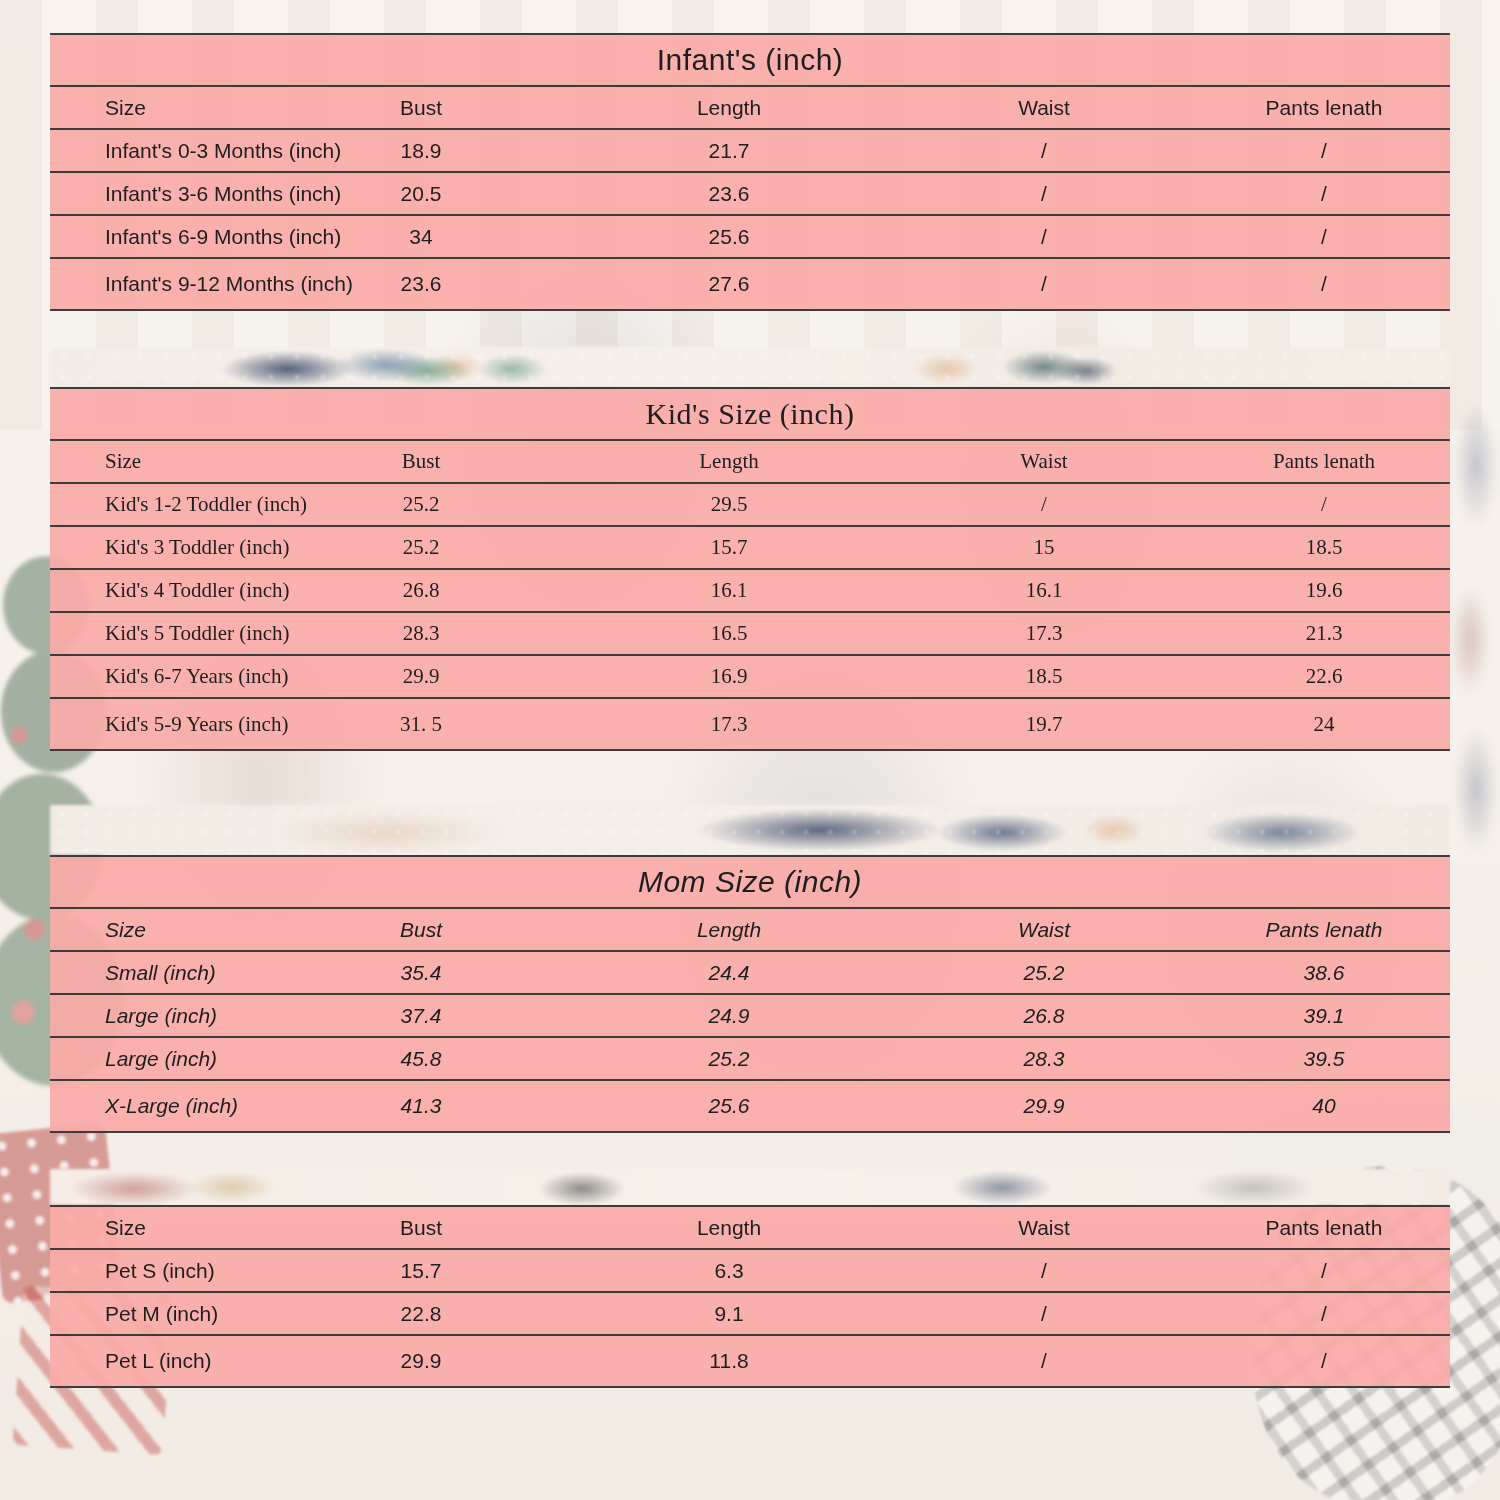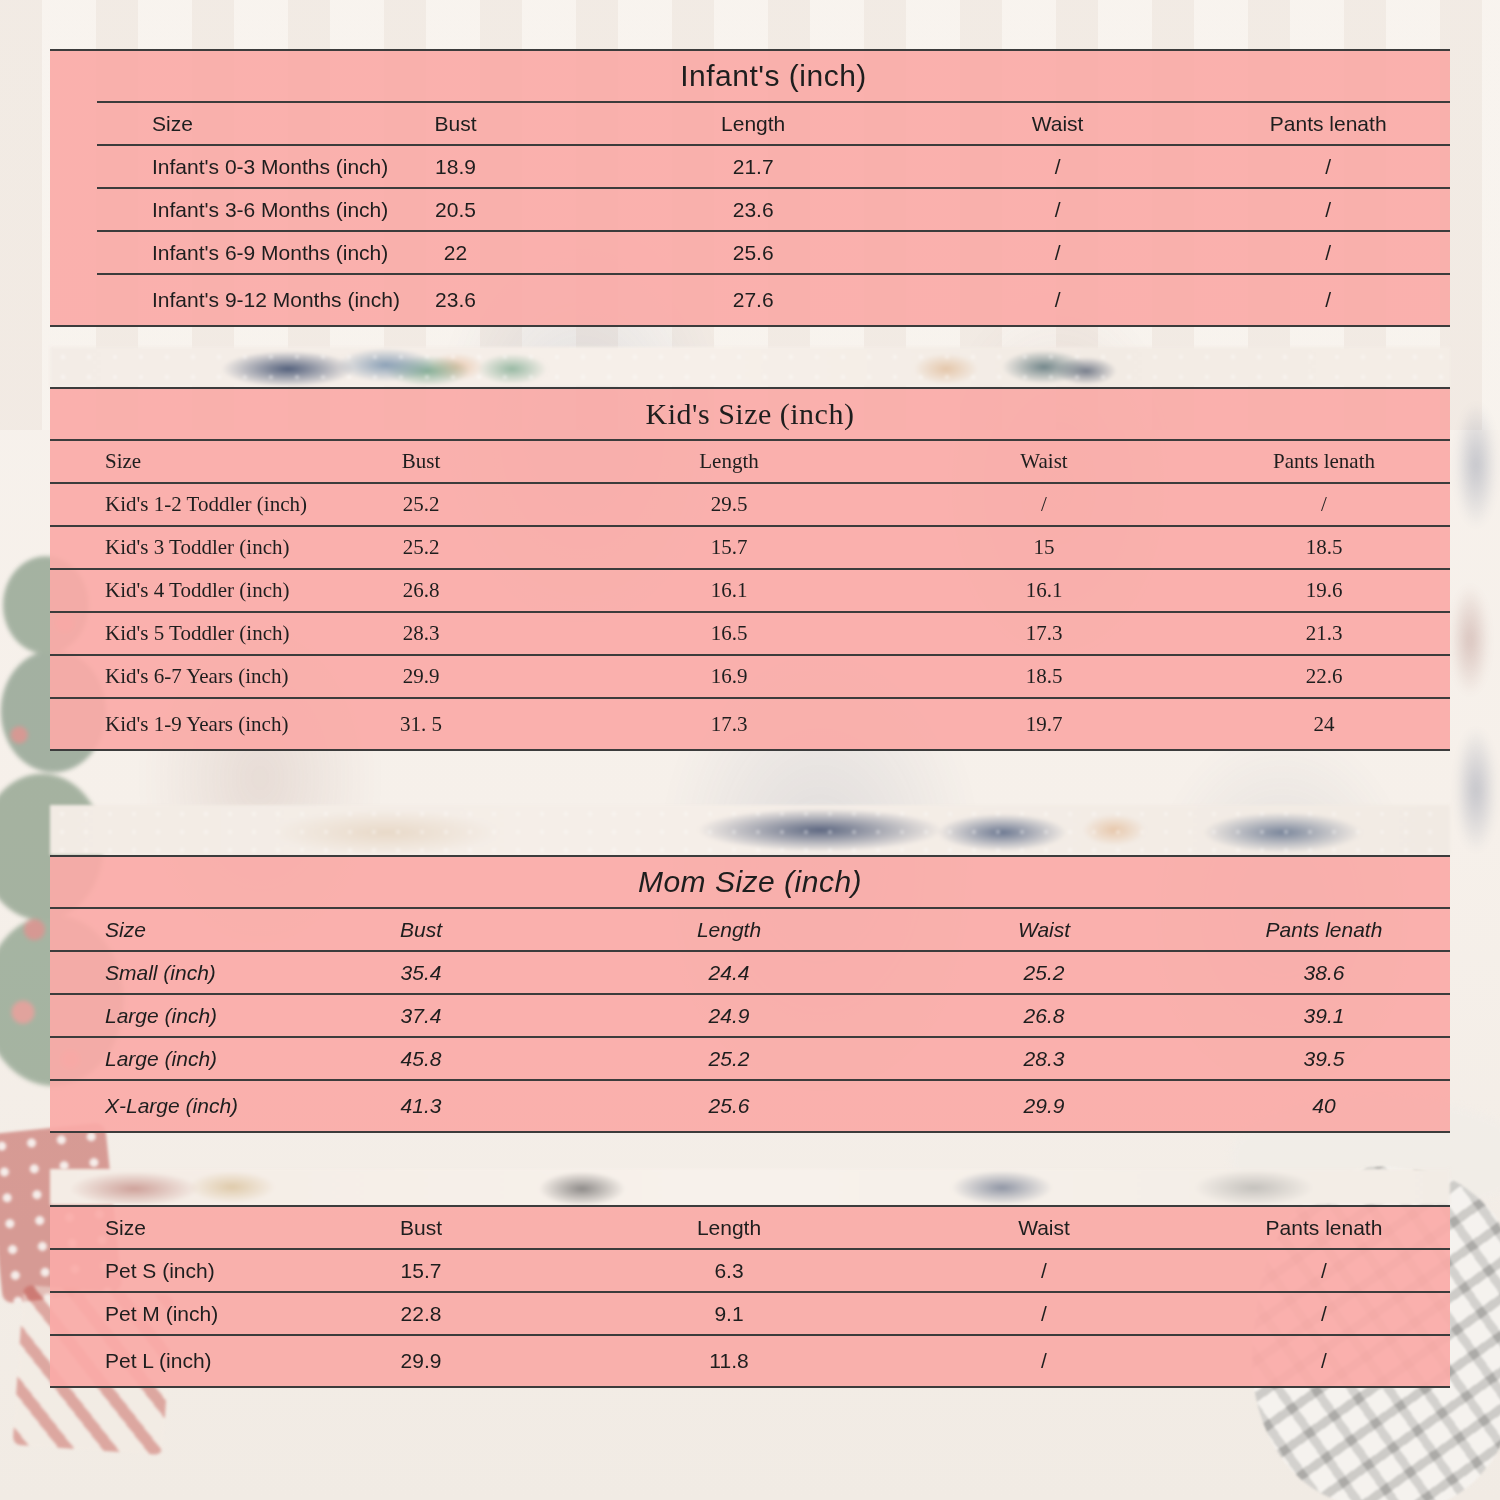--- a/index.html
+++ b/index.html
@@ -85,21 +85,21 @@
   .size-table{position:absolute;left:50px;width:1400px;box-sizing:border-box;
     background:rgba(250,170,167,.92);
     border-top:2px solid #3c3c3c;border-bottom:2px solid #3c3c3c;}
   .t-title{box-sizing:border-box;height:52px;border-bottom:2px solid #3c3c3c;
     display:flex;align-items:center;justify-content:center;font-size:30px;letter-spacing:.5px;}
   .t-head,.t-row{box-sizing:border-box;height:43px;border-bottom:2px solid #3c3c3c;
     display:grid;grid-template-columns:16% 21% 23% 22% 18%;align-items:center;}
   .t-body .t-row:last-child{height:50px;border-bottom:none;}
   .c{font-size:21px;text-align:center;white-space:nowrap;}
   .c:first-child{text-align:left;padding-left:55px;}
-  .tbl-1{top:49px;padding-left:47px;}  .tbl-2{top:387px;font-family:Liberation Serif, serif;}  .tbl-3{top:855px;font-style:italic;}  .tbl-4{top:1205px;}
+  .tbl-1{top:33px;}  .tbl-2{top:387px;font-family:Liberation Serif, serif;}  .tbl-3{top:855px;font-style:italic;}  .tbl-4{top:1205px;}
 </style>
 </head>
 <body>
 
 <div class="stage">
 
   <div class="curtain"></div>
   <div class="tree"></div>
   <div class="gift-a"></div>
   <div class="gift-b"></div>
@@ -130,21 +130,21 @@
         </div>
         <div class="t-row">
           <div class="c">Infant's 3-6 Months (inch)</div>
           <div class="c">20.5</div>
           <div class="c">23.6</div>
           <div class="c">/</div>
           <div class="c">/</div>
         </div>
         <div class="t-row">
           <div class="c">Infant's 6-9 Months (inch)</div>
-          <div class="c">22</div>
+          <div class="c">34</div>
           <div class="c">25.6</div>
           <div class="c">/</div>
           <div class="c">/</div>
         </div>
         <div class="t-row">
           <div class="c">Infant's 9-12 Months (inch)</div>
           <div class="c">23.6</div>
           <div class="c">27.6</div>
           <div class="c">/</div>
           <div class="c">/</div>
@@ -191,21 +191,21 @@
           <div class="c">21.3</div>
         </div>
         <div class="t-row">
           <div class="c">Kid's 6-7 Years (inch)</div>
           <div class="c">29.9</div>
           <div class="c">16.9</div>
           <div class="c">18.5</div>
           <div class="c">22.6</div>
         </div>
         <div class="t-row">
-          <div class="c">Kid's 1-9 Years (inch)</div>
+          <div class="c">Kid's 5-9 Years (inch)</div>
           <div class="c">31. 5</div>
           <div class="c">17.3</div>
           <div class="c">19.7</div>
           <div class="c">24</div>
         </div>
       </div>
   </div>
 
   <div class="size-table tbl-3">
     <div class="t-title">Mom Size (inch)</div>

